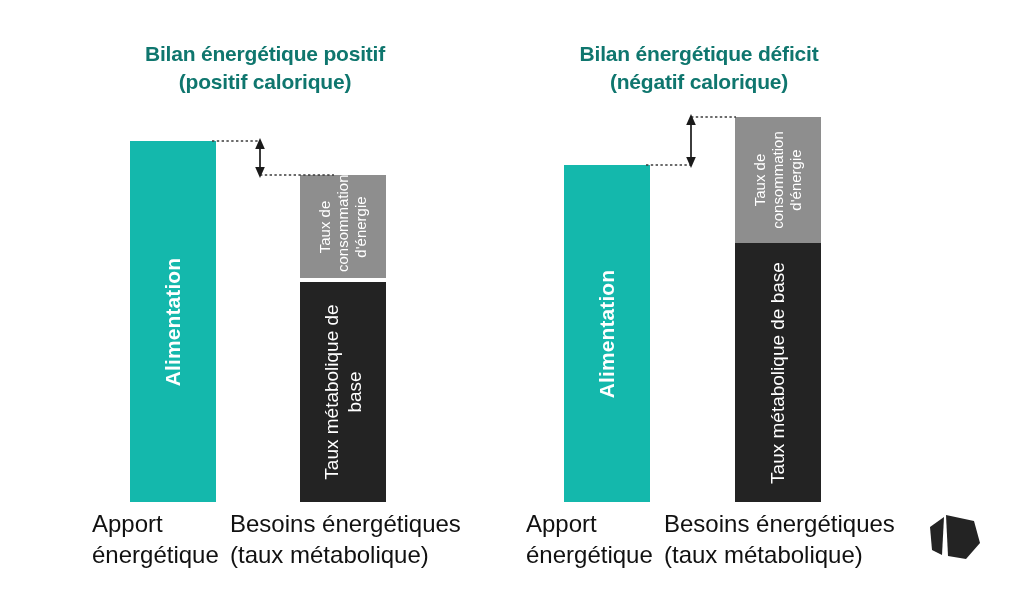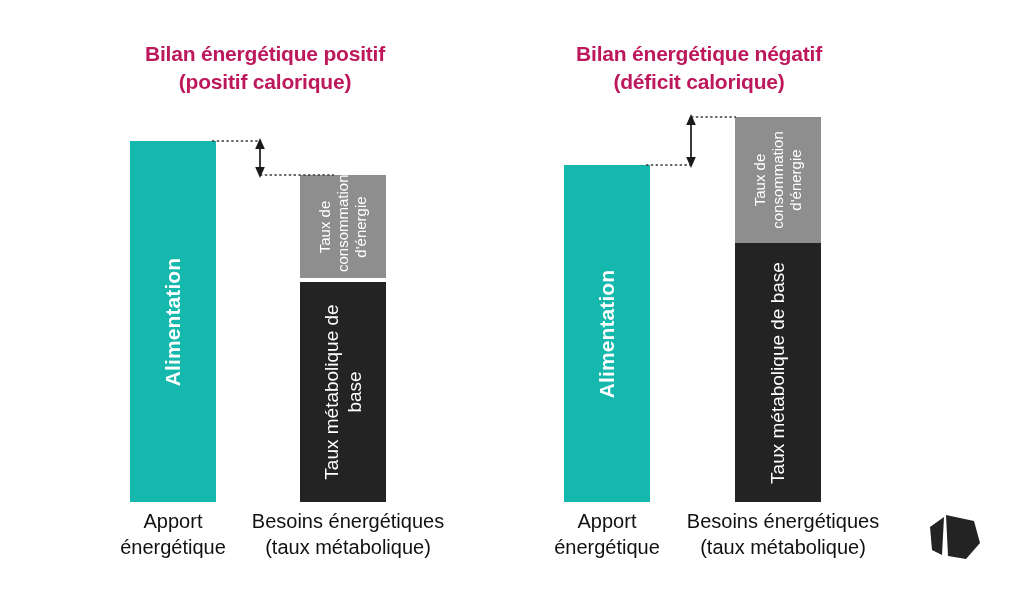--- a/index.html
+++ b/index.html
@@ -35,21 +35,21 @@
   
   .panel-title {
     position: absolute;
     top: 40px;
     left: 0;
     width: 470px;
     text-align: center;
     font-weight: bold;
     font-size: 21px;
     line-height: 1.32;
-    color: #be185d;
+    color: #0f766e;
     letter-spacing: -0.2px;
   }
   .panel-title .t-line { display: block; }
 
   
   .bar {
     position: absolute;
     box-sizing: border-box;
   }
   .bar-teal {
@@ -92,22 +92,21 @@
     color: #ffffff;
   }
 
   
   .gap-arrow { position: absolute; }
   .gap-arrow svg { display: block; overflow: visible; }
 
   
   .axis-caption {
     position: absolute;
-    text-align: center;
-    font-size: 20px;
+    font-size: 24px;
     line-height: 1.3;
     color: #111111;
   }
   .axis-caption .c-line { display: block; }
 
   
   .logo-mark {
     position: absolute;
     left: 922px;
     top: 505px;
@@ -160,22 +159,22 @@
 
     <div class="axis-caption" style="left:200px; top:508px; width:236px;">
       <span class="c-line">Besoins énergétiques</span>
       <span class="c-line">(taux métabolique)</span>
     </div>
   </div>
 
   <div class="panel panel-right">
 
     <div class="panel-title">
-      <span class="t-line">Bilan énergétique négatif</span>
-      <span class="t-line">(déficit calorique)</span>
+      <span class="t-line">Bilan énergétique déficit</span>
+      <span class="t-line">(négatif calorique)</span>
     </div>
 
     <div class="bar bar-teal" style="left:100px; top:165px; width:86px; height:337px;">
       <span class="bar-label label-alimentation">Alimentation</span>
     </div>
 
     <div class="bar bar-gray" style="left:271px; top:117px; width:86px; height:126px;">
       <span class="bar-label label-taux-conso wrap" style="width:112px;">Taux de consommation d'énergie</span>
     </div>
 

